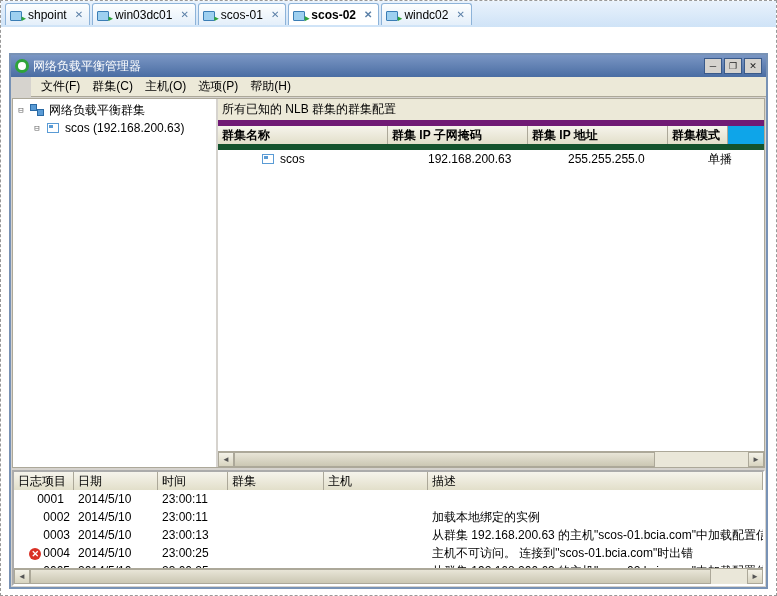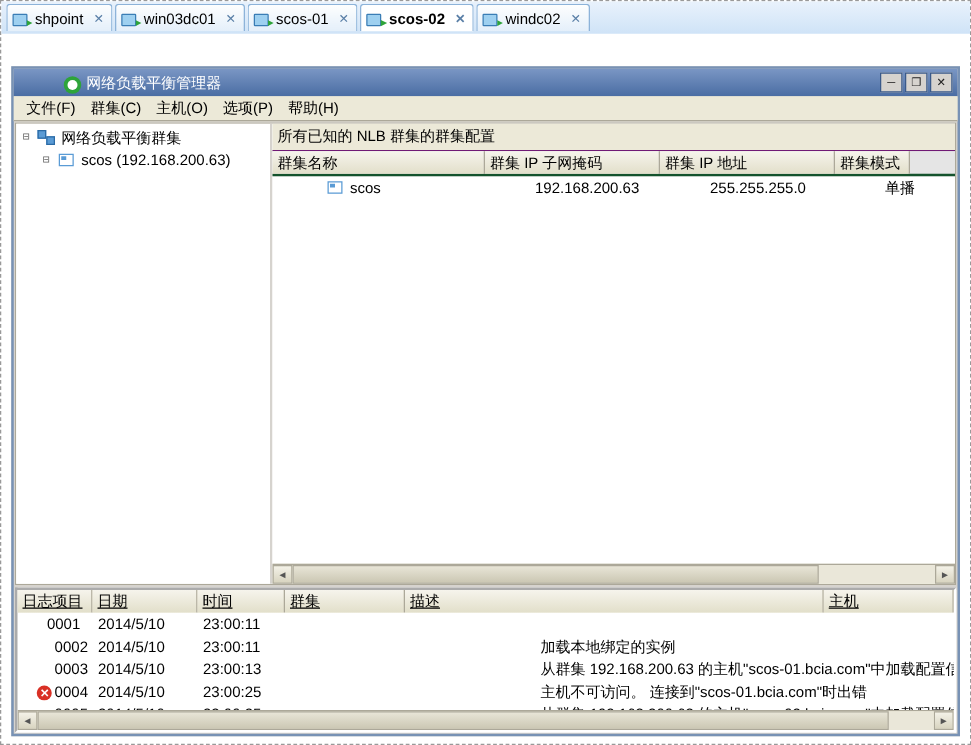--- a/index.html
+++ b/index.html
@@ -8,63 +8,63 @@
 .tabs-bar { background: linear-gradient(#e9f2fc, #cfe3f7); height: 26px; display: flex; align-items: center; padding: 0 4px; gap: 0; }
 .tab { background: linear-gradient(#fdfefe, #e4effa); border: 1px solid #8db3d9; border-bottom: none; border-radius: 3px 3px 0 0; height: 22px; display: flex; align-items: center; padding: 0 6px 0 4px; margin-right: 2px; cursor: pointer; gap: 4px; }
 .tab.active { background: #fff; font-weight: bold; }
 .tab-icon { width: 14px; height: 12px; position: relative; }
 .tab-icon::before { content: ""; position: absolute; left: 0; top: 2px; width: 10px; height: 8px; background: #9ed0f0; border: 1px solid #3a7db5; border-radius: 1px; }
 .tab-icon::after { content: "▸"; position: absolute; right: -2px; bottom: -2px; color: #2ea43a; font-size: 9px; }
 .tab-close { color: #5a7fa7; font-size: 10px; margin-left: 4px; }
 
 .window { margin: 26px 8px 8px 8px; border: 2px solid #7892b5; background: #d6d3ce; position: relative; height: 536px; }
 .titlebar { background: linear-gradient(#7a96c4, #4a6da3); color: #fff; height: 22px; display: flex; align-items: center; padding: 0 4px; justify-content: space-between; }
-.titlebar-left { display: flex; align-items: flex-end; gap: 4px; margin-left: 36px; }
+.titlebar-left { display: flex; align-items: center; gap: 4px; }
 .tb-icon { width: 14px; height: 14px; background: #2ea43a; border-radius: 50%; position: relative; }
 .tb-icon::after { content: ""; position: absolute; inset: 3px; background: #fff; border-radius: 50%; }
 .winbtns { display: flex; gap: 2px; }
 .winbtn { width: 18px; height: 16px; background: #d6d3ce; border: 1px solid #3a5a8a; display: flex; align-items: center; justify-content: center; font-size: 9px; cursor: pointer; color: #222; font-family: Arial; }
 
-.menubar { background: #ece9d8; height: 20px; display: flex; align-items: center; padding: 0 4px; border-bottom: 1px solid #aca899; }
+.menubar { background: #ece9d8; height: 20px; display: flex; align-items: center; padding: 0 4px; border-bottom: 1px solid #aca899; margin-left: 20px; }
 .menu-item { padding: 2px 6px; cursor: pointer; }
 
 .content { display: flex; flex-direction: column; height: calc(100% - 42px); }
 .upper { display: flex; height: 370px; border: 1px solid #aca899; margin: 1px; background: #fff; }
 .tree-pane { width: 236px; border-right: 2px solid #d6d3ce; background: #fff; padding: 2px; overflow: auto; }
 .tree-node { display: flex; align-items: center; height: 18px; white-space: nowrap; }
 .tree-toggle { width: 12px; text-align: center; color: #666; font-size: 9px; cursor: pointer; font-family: monospace; }
 .tree-icon { width: 16px; height: 14px; margin: 0 2px; display: flex; align-items: center; justify-content: center; }
 .ic-clusters { width: 14px; height: 12px; position: relative; }
 .ic-clusters::before, .ic-clusters::after { content: ""; position: absolute; width: 5px; height: 5px; background: #5a9bd5; border: 1px solid #2a6aa5; }
 .ic-clusters::before { left: 0; top: 0; }
 .ic-clusters::after { right: 0; bottom: 0; }
 .ic-cluster { width: 12px; height: 10px; background: #fff; border: 1px solid #5a9bd5; position: relative; }
 .ic-cluster::after { content: ""; position: absolute; left: 1px; top: 1px; width: 4px; height: 3px; background: #5a9bd5; }
 .ic-host { width: 12px; height: 10px; background: #fff; border: 1px solid #2ea43a; }
 .ic-host::after { content: ""; display: block; width: 8px; height: 5px; background: #2ea43a; margin: 1px; }
 .tree-label { padding: 0 2px; }
 .tree-label.sel { background: #316ac5; color: #fff; }
 
 .right-pane { flex: 1; display: flex; flex-direction: column; background: #fff; position: relative; }
-.right-caption { background: #ece9d8; padding: 2px 4px; border-bottom: 1px solid #701a75; }
-.grid-head { display: flex; background: #e5e5e5; border-bottom: 2px solid #14532d; }
+.right-caption { background: #ece9d8; padding: 2px 4px; border-bottom: 6px solid #701a75; }
+.grid-head { display: flex; background: #0ea5e9; border-bottom: 6px solid #14532d; font-weight: bold; }
 .gh-cell { border-right: 1px solid #aca899; padding: 2px 4px; background: linear-gradient(#f6f4ec, #e2dfca); height: 18px; display: flex; align-items: center; }
 .grid-body { flex: 1; overflow: auto; position: relative; }
 .grid-row { display: flex; height: 18px; align-items: center; margin-left: 36px; }
 .gr-cell { padding: 0 4px; display: flex; align-items: center; gap: 2px; }
 .c1 { width: 170px; } .c2 { width: 140px; } .c3 { width: 140px; } .c4 { width: 60px; }
 
 .hscroll { height: 16px; background: #ece9d8; border-top: 1px solid #aca899; display: flex; }
 .sbbtn { width: 16px; height: 100%; background: linear-gradient(#f4f2e8, #d8d4c0); border: 1px solid #aca899; display: flex; align-items: center; justify-content: center; font-size: 8px; color: #555; }
 .sbtrack { flex: 1; background: #eae7d9; position: relative; }
 .sbthumb { position: absolute; height: 100%; background: linear-gradient(#e8e5d7, #cbc7b3); border: 1px solid #aca899; }
 
 .log-pane { flex: 1; border: 2px inset #fff; margin: 1px; background: #fff; display: flex; flex-direction: column; overflow: hidden; }
 .log-head { display: flex; background: #ece9d8; }
-.lh-cell { border-right: 1px solid #aca899; padding: 2px 4px; background: linear-gradient(#f6f4ec, #e2dfca); height: 18px; display: flex; align-items: center; text-decoration: underline; }
+.lh-cell { border-right: 1px solid #aca899; padding: 2px 4px; background: linear-gradient(#f6f4ec, #e2dfca); height: 18px; display: flex; align-items: center; }
 .l1{width:60px}.l2{width:84px}.l3{width:70px}.l4{width:96px}.l5{width:104px}.l6{flex:1}
 .log-body { flex: 1; overflow: auto; }
 .log-row { display: flex; height: 18px; align-items: center; }
 .lr-cell { padding: 0 4px; white-space: nowrap; overflow: hidden; }
 .err-icon { width: 12px; height: 12px; background: #d93025; border-radius: 50%; color: #fff; display: inline-flex; align-items: center; justify-content: center; font-size: 9px; font-weight: bold; margin-right: 2px; }
 </style>
 </head>
 <body>
 
 <div class="tabs-bar" id="tabs-bar">
@@ -165,22 +165,22 @@
         </div>
       </div>
     </div>
 
     <div class="log-pane">
       <div class="log-head">
         <div class="lh-cell l1">日志项目</div>
         <div class="lh-cell l2">日期</div>
         <div class="lh-cell l3">时间</div>
         <div class="lh-cell l4">群集</div>
+        <div class="lh-cell l5">主机</div>
         <div class="lh-cell l6">描述</div>
-        <div class="lh-cell l5">主机</div>
       </div>
       <div class="log-body" id="log-body">
           <div class="log-row">
             <div class="lr-cell l1" style="text-align:center;padding-left:17px">0001</div>
             <div class="lr-cell l2">2014/5/10</div>
             <div class="lr-cell l3">23:00:11</div>
             <div class="lr-cell l4"></div>
             <div class="lr-cell l5"></div>
           </div>
           <div class="log-row">

